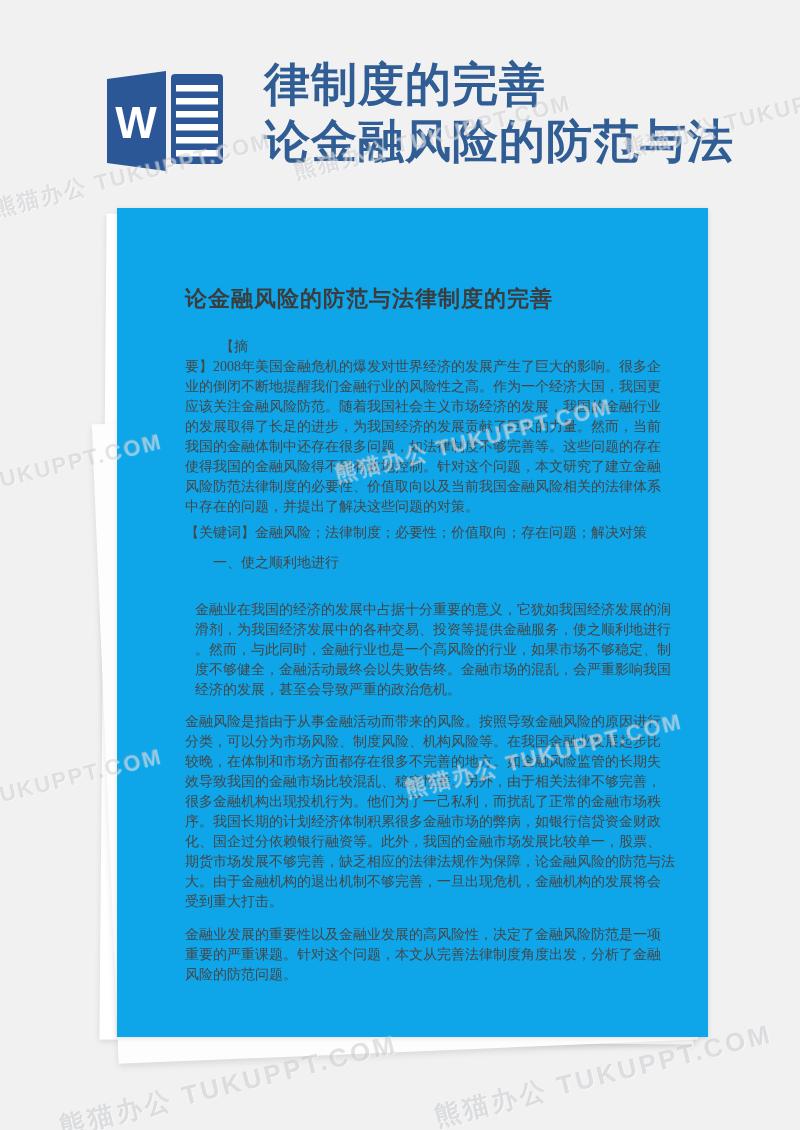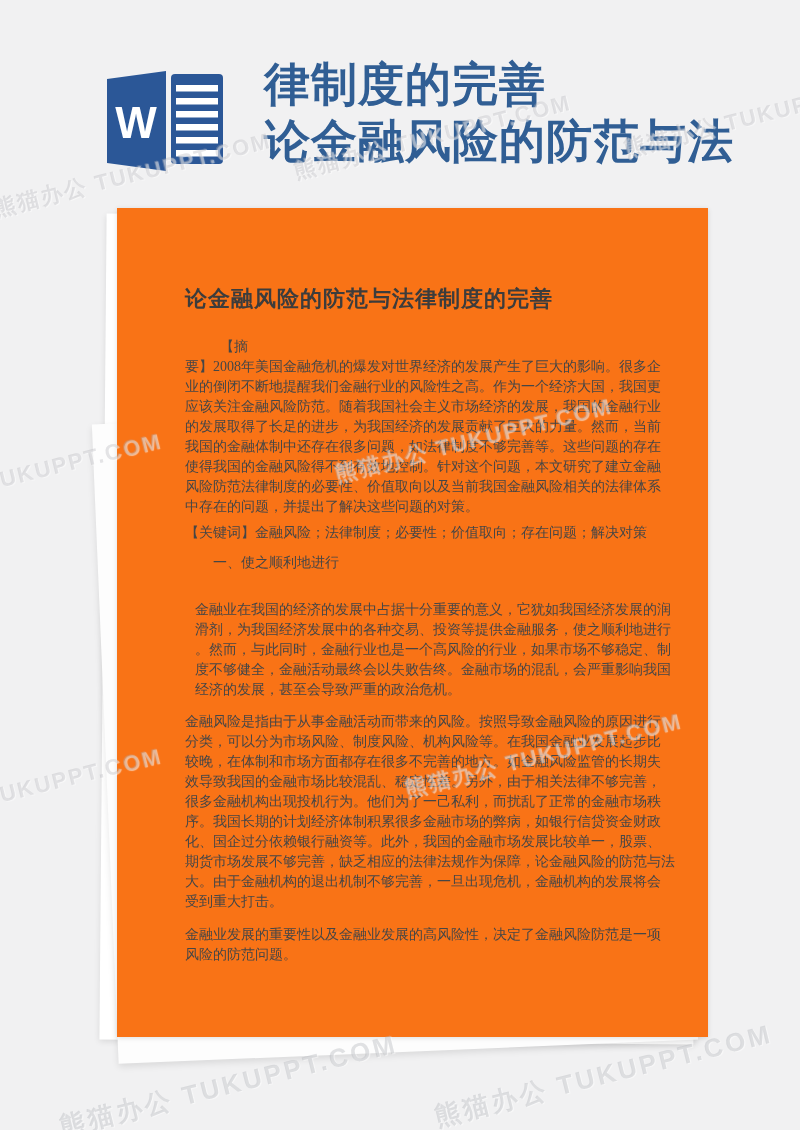--- a/index.html
+++ b/index.html
@@ -15,21 +15,21 @@
              letter-spacing:1px;color:#305e94;}
 
   
   .page-back-1{position:absolute;left:103px;top:216px;width:594px;height:826px;
                background:#ffffff;transform:rotate(0.5deg);
                box-shadow:0 2px 6px rgba(0,0,0,0.10);z-index:1;}
   .page-back-2{position:absolute;left:105px;top:412px;width:580px;height:640px;
                background:#fdfdfd;transform:rotate(-2.4deg);
                box-shadow:0 3px 7px rgba(0,0,0,0.10);z-index:2;}
   .page-main{position:absolute;left:117px;top:208px;width:591px;height:829px;
-             background:#f97316;box-sizing:border-box;
+             background:#0ea5e9;box-sizing:border-box;
              padding:76px 46px 0 68px;
              box-shadow:0 1px 5px rgba(0,0,0,0.12);z-index:3;}
 
   
   .doc-title{font-family:"Liberation Serif","DejaVu Serif",serif;
              font-size:22px;line-height:29px;letter-spacing:1px;
              color:#3c3c3c;margin:0 0 24px 0;white-space:nowrap;}
   .doc-body{font-family:"Liberation Serif","DejaVu Serif",serif;
             font-size:14px;line-height:20px;color:#464646;}
   .line{white-space:nowrap;}
@@ -119,20 +119,21 @@
         <div class="line">很多金融机构出现投机行为。他们为了一己私利，而扰乱了正常的金融市场秩</div>
         <div class="line">序。我国长期的计划经济体制积累很多金融市场的弊病，如银行信贷资金财政</div>
         <div class="line">化、国企过分依赖银行融资等。此外，我国的金融市场发展比较单一，股票、</div>
         <div class="line">期货市场发展不够完善，缺乏相应的法律法规作为保障，论金融风险的防范与法</div>
         <div class="line">大。由于金融机构的退出机制不够完善，一旦出现危机，金融机构的发展将会</div>
         <div class="line">受到重大打击。</div>
       </div>
 
       <div class="para-4">
         <div class="line">金融业发展的重要性以及金融业发展的高风险性，决定了金融风险防范是一项</div>
+        <div class="line">重要的严重课题。针对这个问题，本文从完善法律制度角度出发，分析了金融</div>
         <div class="line">风险的防范问题。</div>
       </div>
     </div>
   </div>
 
   <div class="wm wm1">熊猫办公 TUKUPPT.COM</div>
   <div class="wm wm2">熊猫办公 TUKUPPT.COM</div>
   <div class="wm wm3">熊猫办公 TUKUPPT.COM</div>
   <div class="wm wm4">熊猫办公 TUKUPPT.COM</div>
   <div class="wm wm5">熊猫办公 TUKUPPT.COM</div>

